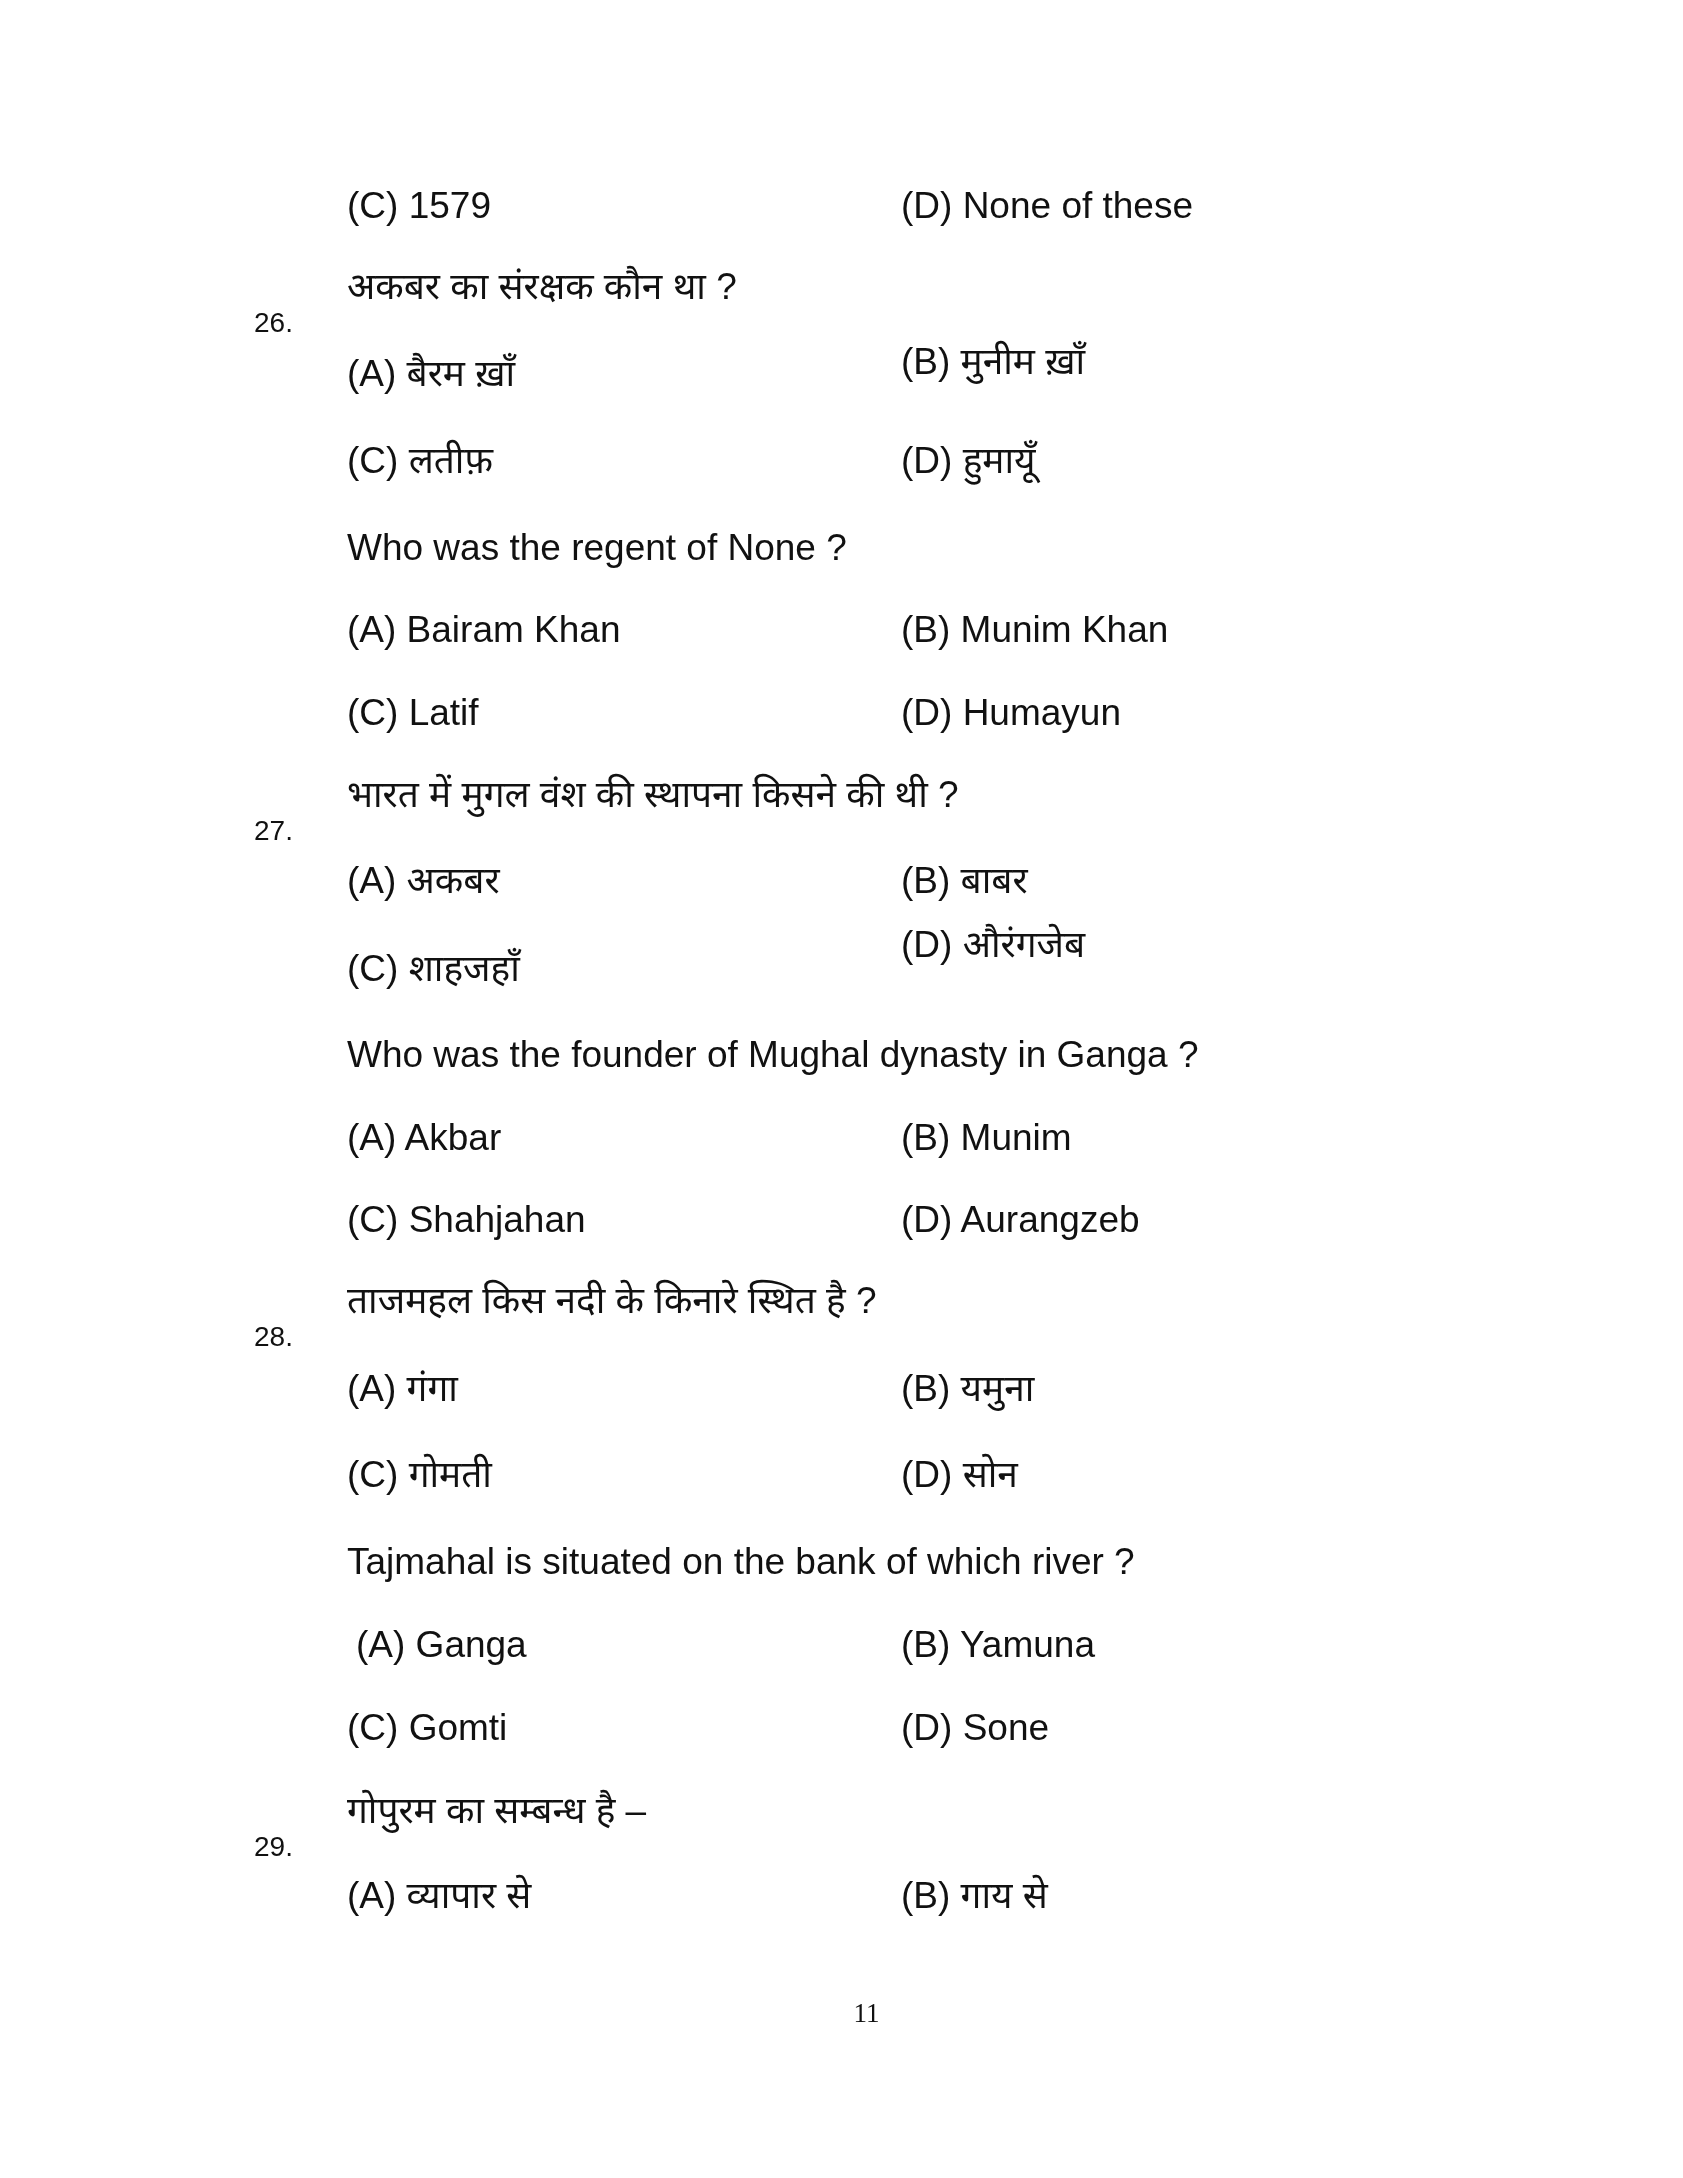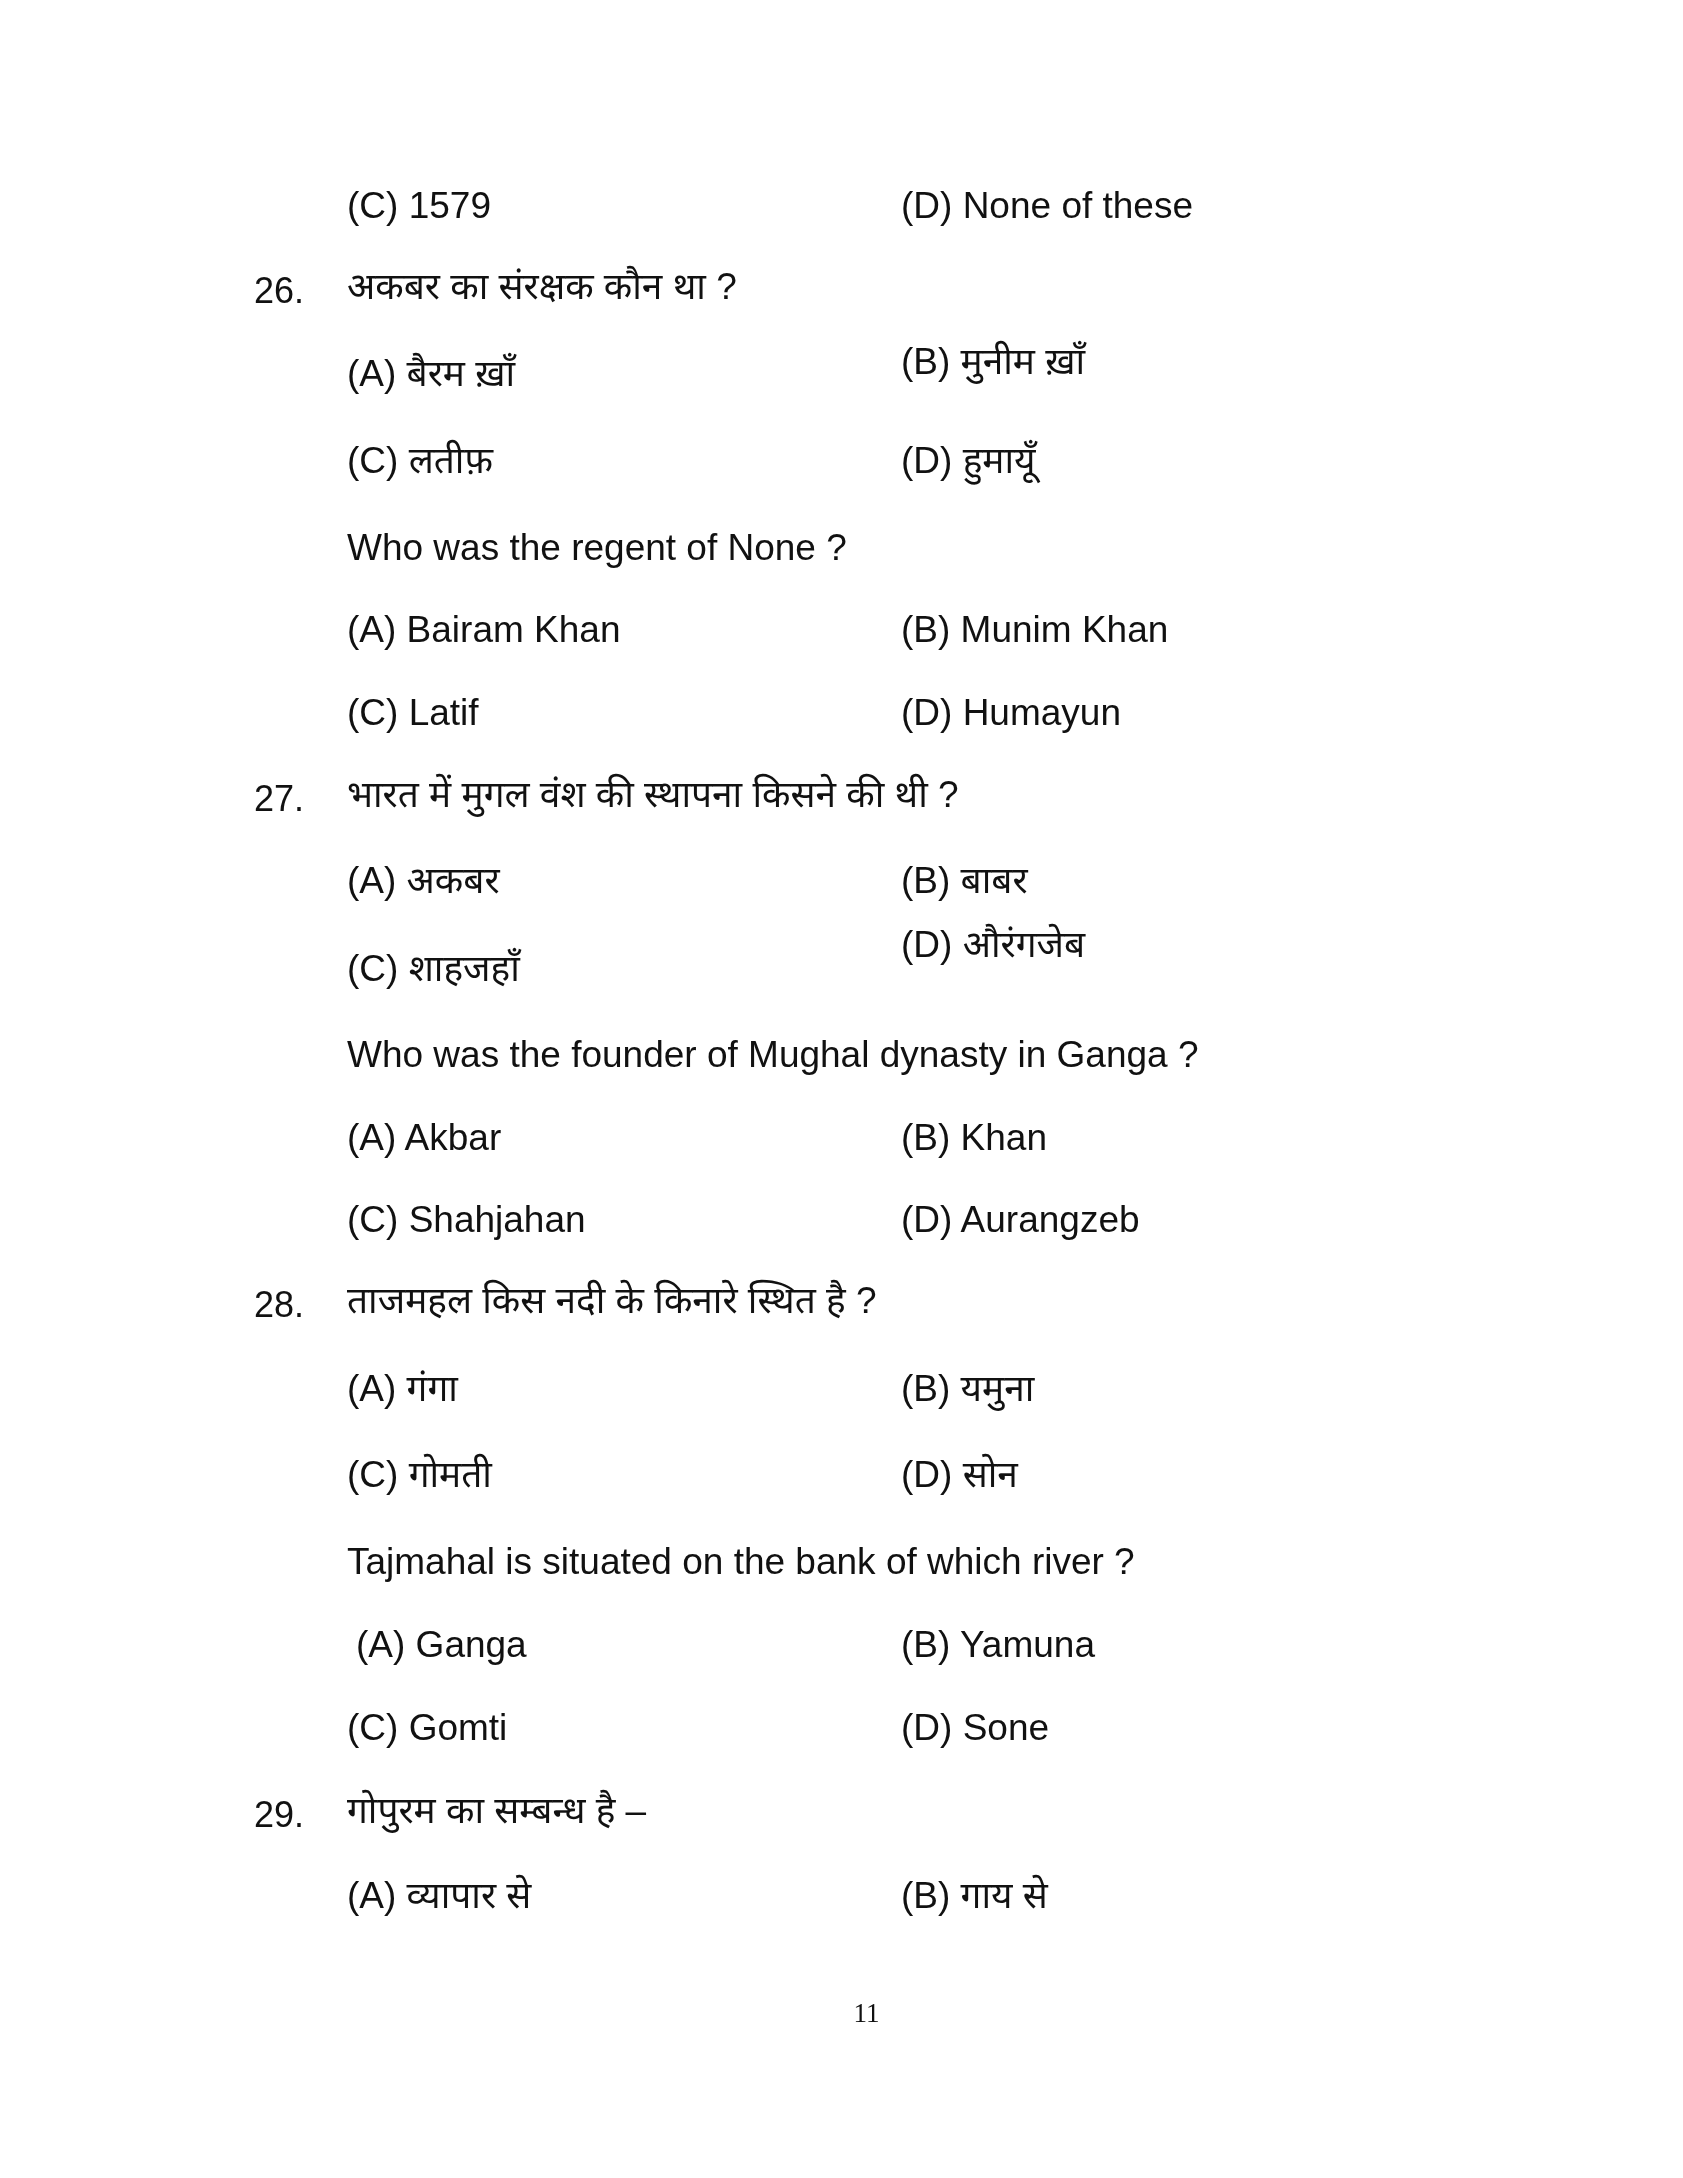--- a/index.html
+++ b/index.html
@@ -1,19 +1,19 @@
 <!DOCTYPE html>
 <html><head>
 <meta charset="utf-8">
 <style>
   html, body { margin:0; padding:0; background:#fff; }
   body { width:1683px; height:2178px; position:relative; overflow:hidden;
          font-family:"Liberation Sans", "DejaVu Sans", sans-serif; color:#111; }
   .line { position:absolute; font-size:37px; line-height:44px; white-space:nowrap;text-align:center; }
-  .qnum { position:absolute; font-size:36px; line-height:44px; }
+  .qnum { position:absolute; font-size:28px; line-height:44px;margin-top:32px; }
   .pageno { position:absolute; font-family:"Liberation Serif", serif; font-size:27px; left:0; width:1733px; text-align:center; }
 </style>
 </head>
 <body>
 
 <div class="line" style="left:347px;top:184px">(C) 1579</div>
 <div class="line" style="left:901px;top:184px">(D) None of these</div>
 
 <div class="qnum" style="left:254px;top:269px">26.</div>
 <div class="line" style="left:347px;top:265px">अकबर का संरक्षक कौन था ?</div>
@@ -28,21 +28,21 @@
 <div class="line" style="left:901px;top:691px">(D) Humayun</div>
 
 <div class="qnum" style="left:254px;top:777px">27.</div>
 <div class="line" style="left:347px;top:773px">भारत में मुगल वंश की स्थापना किसने की थी ?</div>
 <div class="line" style="left:347px;top:859px">(A) अकबर</div>
 <div class="line" style="left:901px;top:859px">(B) बाबर</div>
 <div class="line" style="left:347px;top:947px">(C) शाहजहाँ</div>
 <div class="line" style="left:901px;top:923px">(D) औरंगजेब</div>
 <div class="line" style="left:347px;top:1033px">Who was the founder of Mughal dynasty in Ganga ?</div>
 <div class="line" style="left:347px;top:1116px">(A) Akbar</div>
-<div class="line" style="left:901px;top:1116px">(B) Khan</div>
+<div class="line" style="left:901px;top:1116px">(B) Munim</div>
 <div class="line" style="left:347px;top:1198px">(C) Shahjahan</div>
 <div class="line" style="left:901px;top:1198px">(D) Aurangzeb</div>
 
 <div class="qnum" style="left:254px;top:1283px">28.</div>
 <div class="line" style="left:347px;top:1279px">ताजमहल किस नदी के किनारे स्थित है ?</div>
 <div class="line" style="left:347px;top:1367px">(A) गंगा</div>
 <div class="line" style="left:901px;top:1367px">(B) यमुना</div>
 <div class="line" style="left:347px;top:1453px">(C) गोमती</div>
 <div class="line" style="left:901px;top:1453px">(D) सोन</div>
 <div class="line" style="left:347px;top:1540px">Tajmahal is situated on the bank of which river ?</div>

